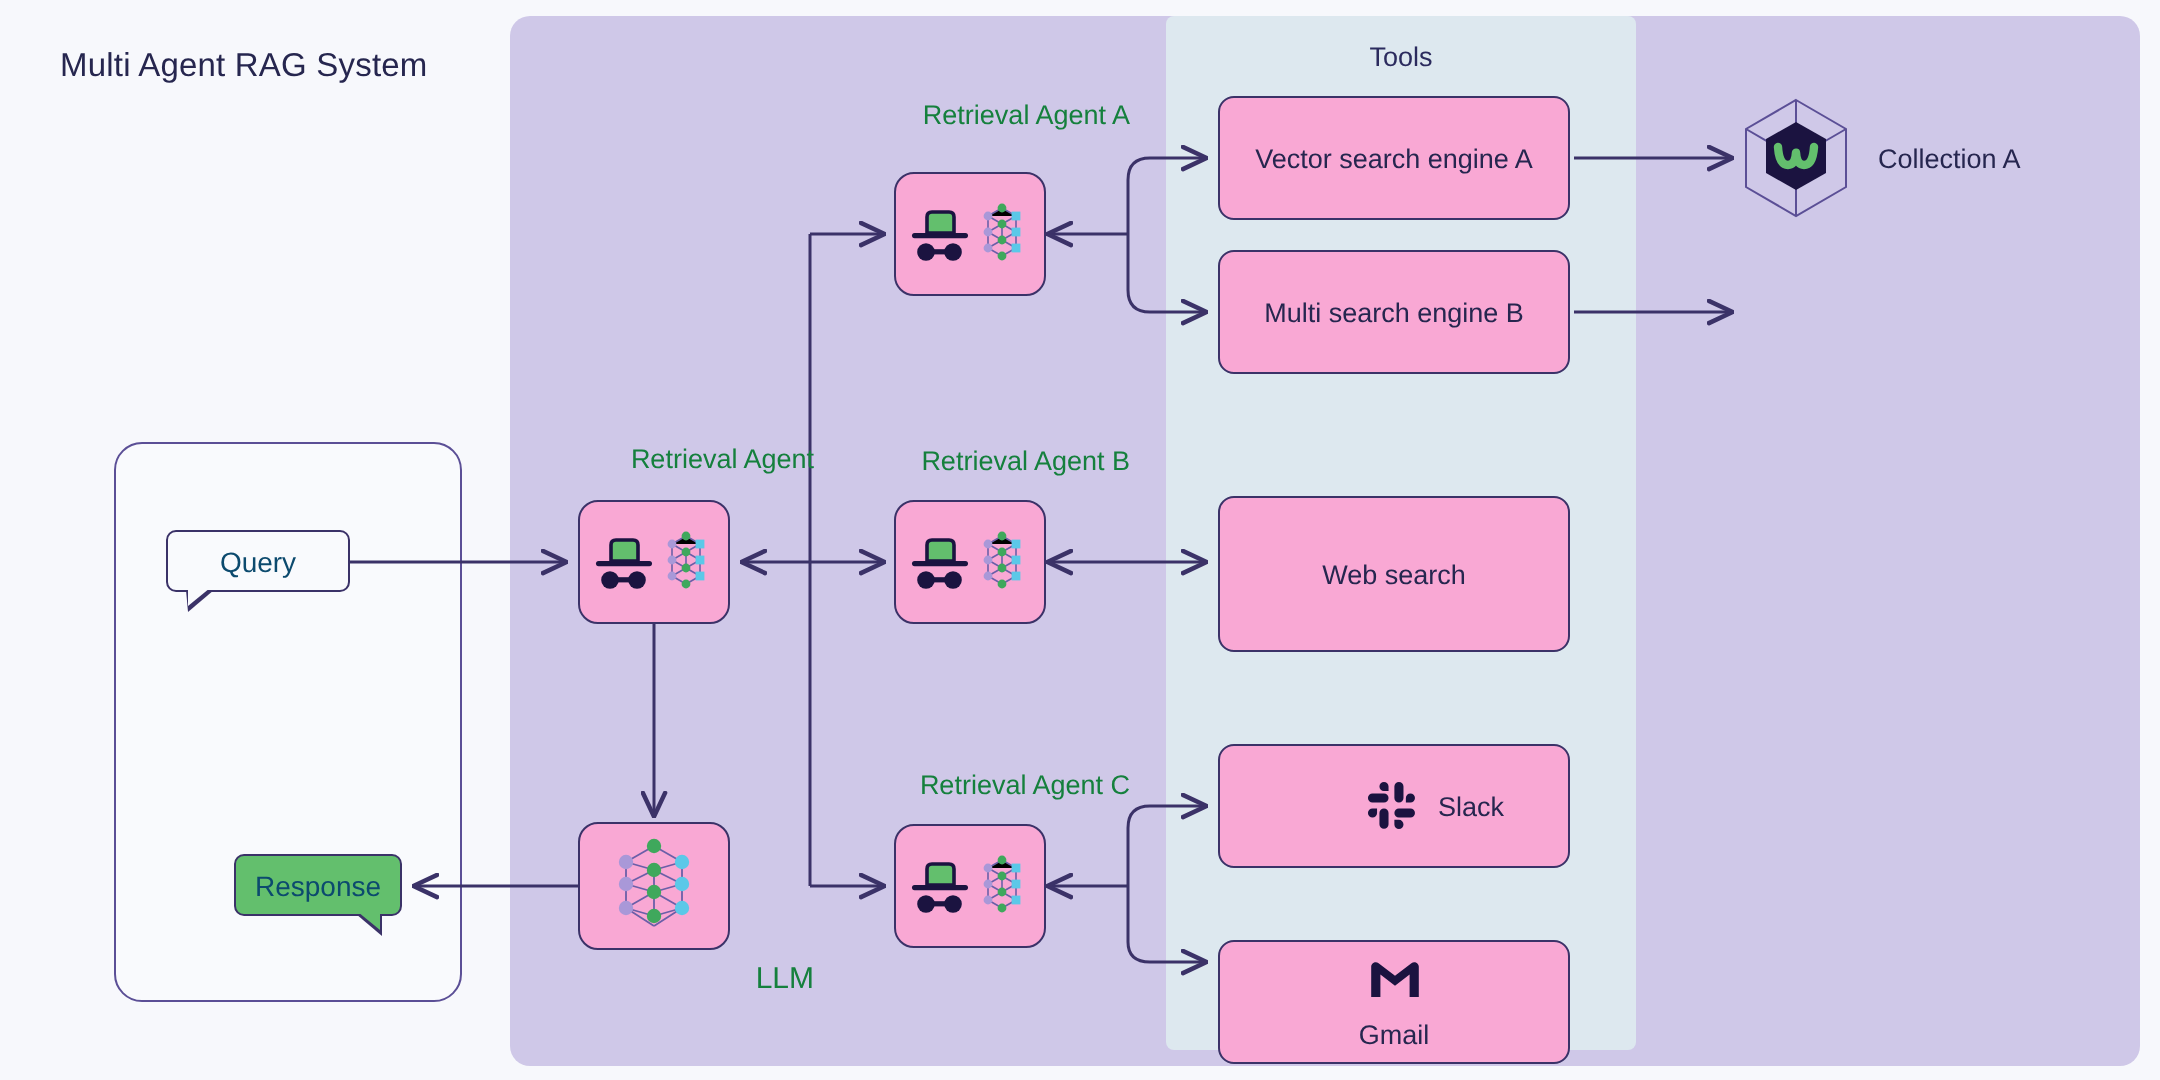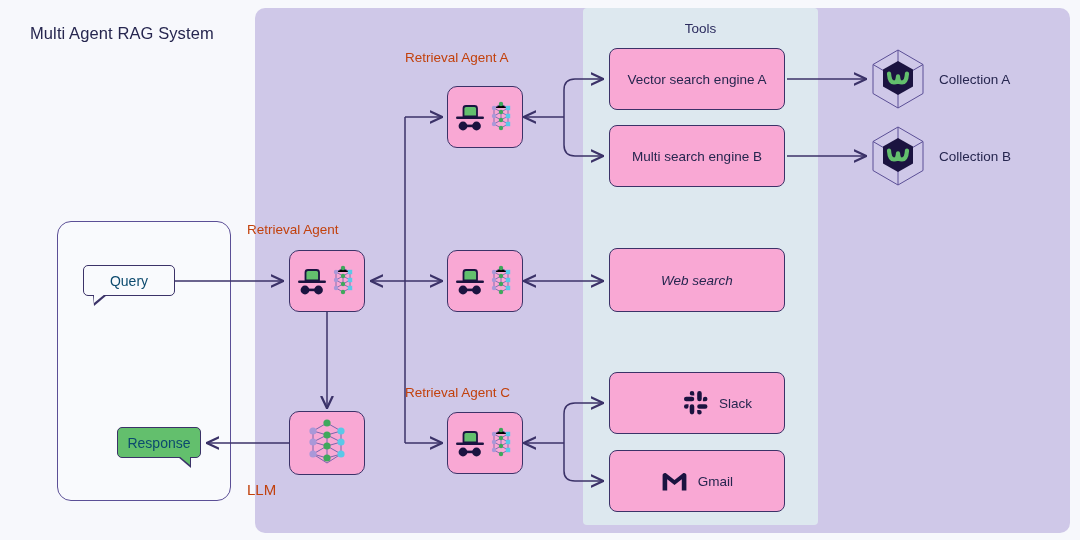--- a/index.html
+++ b/index.html
@@ -44,22 +44,22 @@
     border:1.6px solid #3b3268;border-radius:10px;
     box-sizing:border-box;
   }
   .agent-card{width:76px;height:62px;display:flex;align-items:center;justify-content:center;gap:3px;}
   .tool-card{
     width:176px;height:62px;border-radius:8px;
     display:flex;align-items:center;justify-content:center;
     font-size:13.5px;color:#26264f;gap:10px;
   }
   .node-label{
-    position:absolute;font-size:13.5px;color:#c2410c;
-    text-align:left;white-space:nowrap;
+    position:absolute;font-size:13.5px;color:#15803d;
+    text-align:right;white-space:nowrap;
   }
 
   
   .bubble{
     position:absolute;box-sizing:border-box;
     border:1.4px solid #3b3268;border-radius:5px;
     display:flex;align-items:center;justify-content:center;
     font-size:14px;color:#0c4a6e;
   }
   .bubble.query{left:83px;top:265px;width:92px;height:31px;background:#f9fafd;}
@@ -206,20 +206,21 @@
           <circle cx="40" cy="16" r="2.2" fill="#a998d8"></circle>
           <circle cx="40" cy="24" r="2.2" fill="#a998d8"></circle>
           <rect x="51.8" y="5.8" width="4.4" height="4.4" fill="#5bc8e8"></rect>
           <rect x="51.8" y="13.8" width="4.4" height="4.4" fill="#5bc8e8"></rect>
           <rect x="51.8" y="21.8" width="4.4" height="4.4" fill="#5bc8e8"></rect>
         </g>
       </svg>
     </span>
   </div>
 
+  <div class="node-label" style="left:405px;top:223px;width:160px;">Retrieval Agent B</div>
   <div class="card agent-card" style="left:447px;top:250px;">
     <span>
       <svg width="62" height="34" viewBox="0 0 62 34">
         <rect x="2" y="16.5" width="28" height="2.6" rx="1.3" fill="#1b1340"></rect>
         <path d="M9.5,16.5 L9.5,8.5 Q9.5,6 12,6 L20.5,6 Q23,6 23,8.5 L23,16.5 Z" fill="#63bf6d" stroke="#1b1340" stroke-width="1.8" stroke-linejoin="round"></path>
         <circle cx="9" cy="26" r="4.4" fill="#1b1340"></circle>
         <circle cx="22.5" cy="26" r="4.4" fill="#1b1340"></circle>
         <rect x="12.5" y="24.6" width="6.5" height="2.6" fill="#1b1340"></rect>
         <g stroke="#6b5fa8" stroke-width="0.8">
           <path d="M40,8 L47,4 L54,8 M40,8 L47,12 M54,8 L47,12 M40,8 L40,16 M54,8 L54,16 M47,12 L47,20
@@ -304,62 +305,51 @@
 
   <div class="bubble query">Query</div>
   <div class="bubble response">Response</div>
 
   <div class="card tool-card" style="left:609px;top:48px;">
     <span>Vector search engine A</span>
   </div>
   <div class="card tool-card" style="left:609px;top:125px;">
     <span>Multi search engine B</span>
   </div>
-  <div class="card tool-card" style="left:609px;top:248px;height:64px;font-style:italic;">
+  <div class="card tool-card" style="left:609px;top:248px;height:78px;">
     <span>Web search</span>
   </div>
 
   <div class="card tool-card" style="left:609px;top:372px;padding-left:41px;">
     <span>
       <svg width="26" height="26" viewBox="0 0 24 24" fill="#1b1340">
         <path d="M5.1,15.2a2.1,2.1 0 1 1 -2.1,-2.1h2.1zM6.2,15.2a2.1,2.1 0 0 1 4.2,0v5.2a2.1,2.1 0 1 1 -4.2,0z"></path>
         <path d="M8.3,5.1a2.1,2.1 0 1 1 2.1,-2.1v2.1zM8.3,6.2a2.1,2.1 0 0 1 0,4.2h-5.3a2.1,2.1 0 1 1 0,-4.2z"></path>
         <path d="M18.4,8.3a2.1,2.1 0 1 1 2.1,2.1h-2.1zM17.3,8.3a2.1,2.1 0 0 1 -4.2,0v-5.3a2.1,2.1 0 1 1 4.2,0z"></path>
         <path d="M15.2,18.4a2.1,2.1 0 1 1 -2.1,2.1v-2.1zM15.2,17.3a2.1,2.1 0 0 1 0,-4.2h5.3a2.1,2.1 0 1 1 0,4.2z"></path>
       </svg>
     </span>
     <span>Slack</span>
   </div>
 
-  <div class="card tool-card" style="left:609px;top:450px;">
+  <div class="card tool-card" style="left:609px;top:470px;flex-direction:column;">
     <span>
       <svg width="27" height="22" viewBox="0 0 27 22" fill="#1b1340">
         <path d="M1.6,20.5V5.4c0-1.9,2.2-3,3.7-1.8l8.2,6.3l8.2-6.3c1.5-1.2,3.7-0.1,3.7,1.8v15.1h-4.6V9.3l-7.3,5.6L6.2,9.3v11.2H1.6z"></path>
       </svg>
     </span>
     <span>Gmail</span>
   </div>
 
   <div class="collection" style="left:868px;top:48px;">
     <span>
       <svg width="60" height="62" viewBox="0 0 60 62">
         <path d="M30,2 L55,16.5 L55,45.5 L30,60 L5,45.5 L5,16.5 Z" fill="none" stroke="#5b4f96" stroke-width="1"></path>
         <path d="M30,2 L30,17 M5,16.5 L30,31 M55,16.5 L30,31 M30,31 L30,60" stroke="#5b4f96" stroke-width="1" fill="none"></path>
         <path d="M30,13 L45,21.5 L45,38.5 L30,47 L15,38.5 L15,21.5 Z" fill="#1b1340"></path>
         <path d="M21,25.5 q0.6,9 5,9 q3.6,0 4,-6.2 q0.4,6.2 4,6.2 q4.4,0 5,-9" fill="none" stroke="#63bf6d" stroke-width="4.2" stroke-linecap="round" stroke-linejoin="round"></path>
       </svg>
     </span>
     <span class="cname">Collection A</span>
   </div>
 
-  <div class="collection" style="left:868px;top:125px;">
-    <span>
-      <svg width="60" height="62" viewBox="0 0 60 62">
-        <path d="M30,2 L55,16.5 L55,45.5 L30,60 L5,45.5 L5,16.5 Z" fill="none" stroke="#5b4f96" stroke-width="1"></path>
-        <path d="M30,2 L30,17 M5,16.5 L30,31 M55,16.5 L30,31 M30,31 L30,60" stroke="#5b4f96" stroke-width="1" fill="none"></path>
-        <path d="M30,13 L45,21.5 L45,38.5 L30,47 L15,38.5 L15,21.5 Z" fill="#1b1340"></path>
-        <path d="M21,25.5 q0.6,9 5,9 q3.6,0 4,-6.2 q0.4,6.2 4,6.2 q4.4,0 5,-9" fill="none" stroke="#63bf6d" stroke-width="4.2" stroke-linecap="round" stroke-linejoin="round"></path>
-      </svg>
-    </span>
-    <span class="cname">Collection B</span>
-  </div>
 
 </div>
 
 </body></html>

